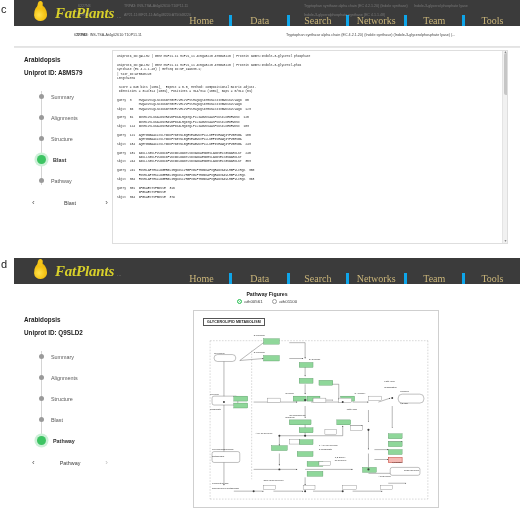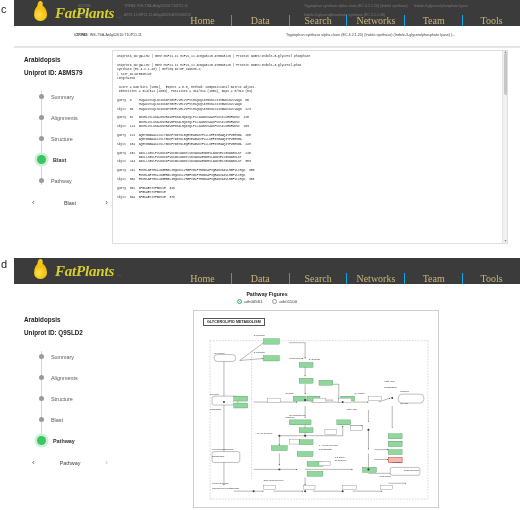--- a/index.html
+++ b/index.html
@@ -102,21 +102,21 @@
     align-items: flex-end;
   }
   .nav-link {
     flex: 1;
     display: flex;
     align-items: center;
     justify-content: center;
     font-family: "Liberation Serif", serif;
     font-size: 10px;
     color: #cbb67a;
-    border-left: 1px solid #0ea5e9;
+    border-left: 3px solid #0ea5e9;
     white-space: nowrap;
     cursor: pointer;
   }
   .nav-link:first-child { border-left: none; }
 
   
   .nav-ghost {
     position: absolute;
     left: 0; top: 0;
     width: 100%; height: 100%;

